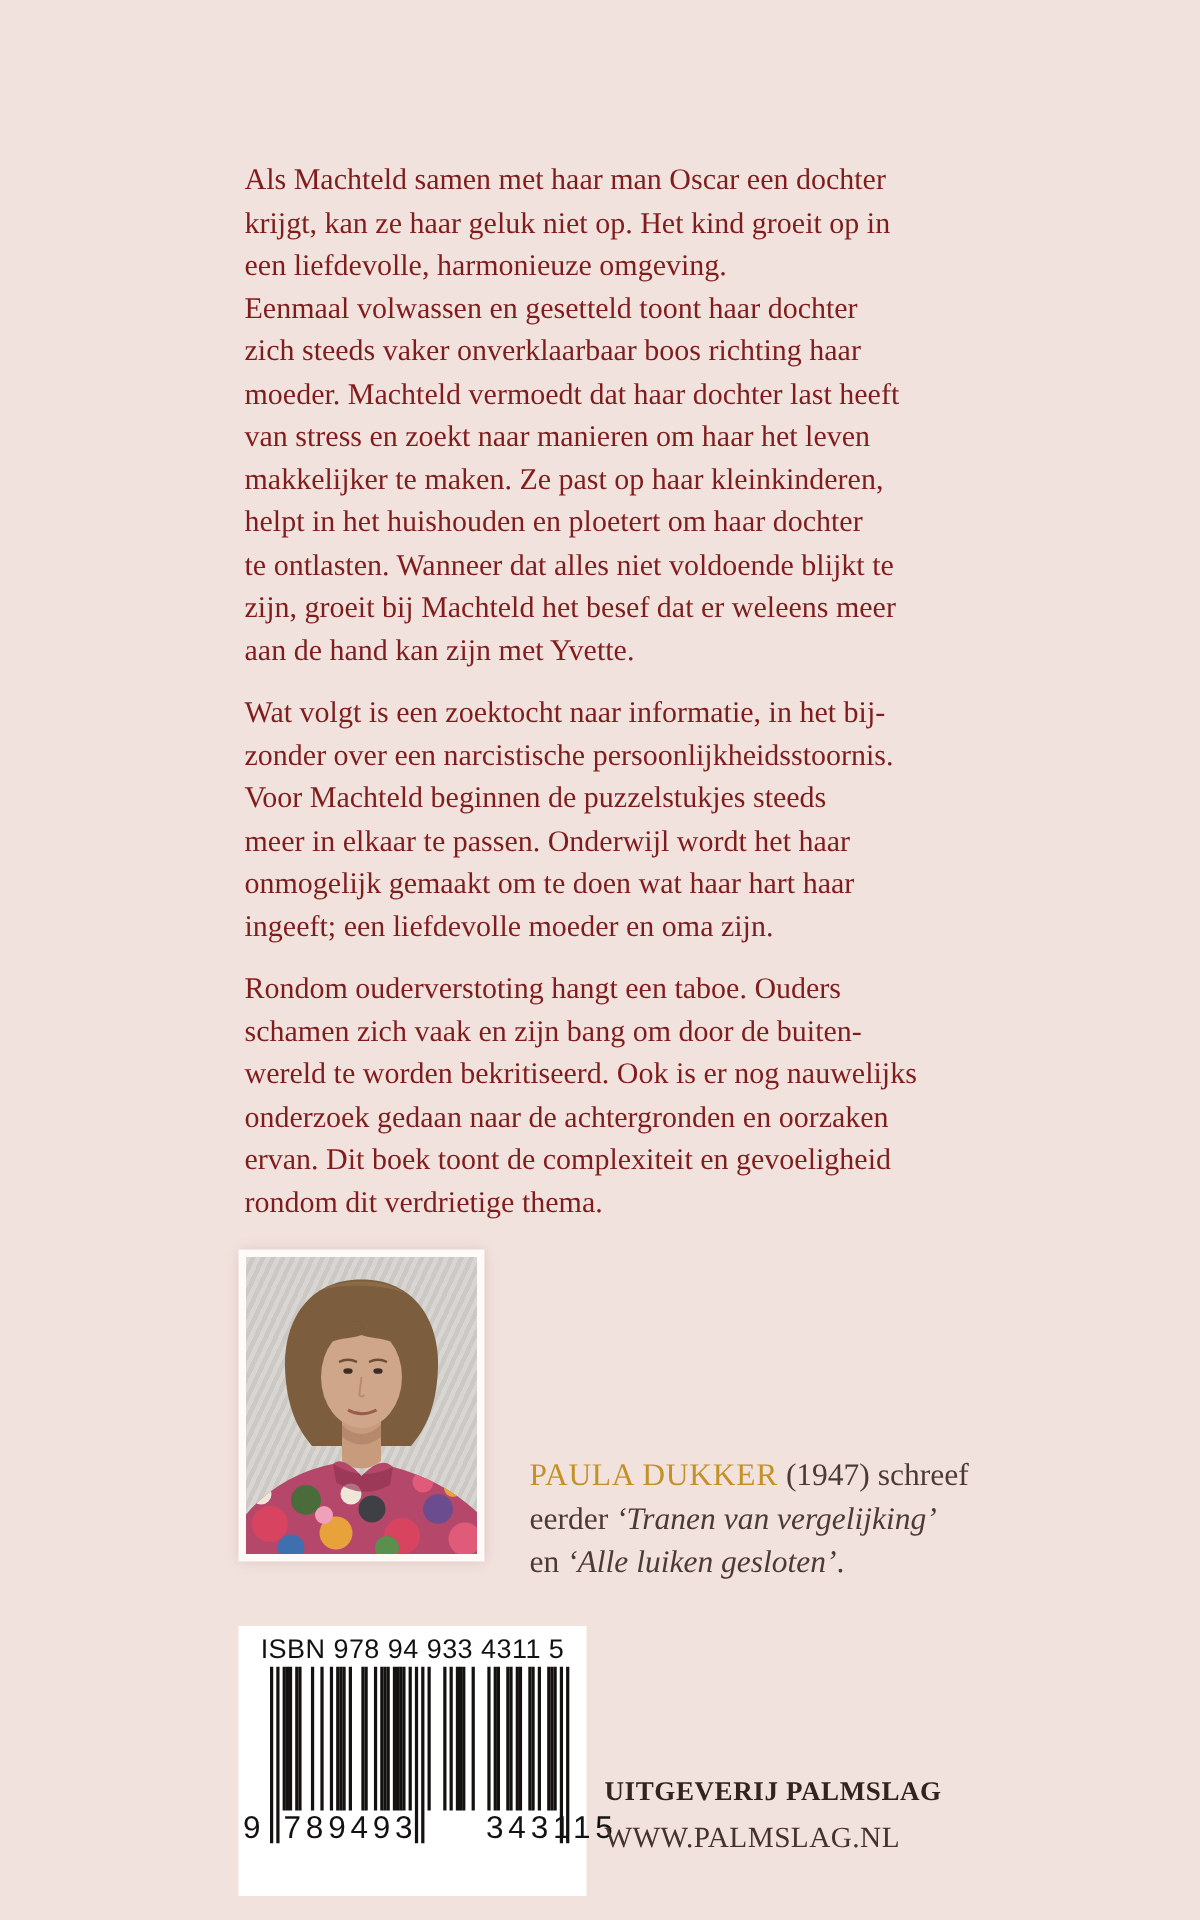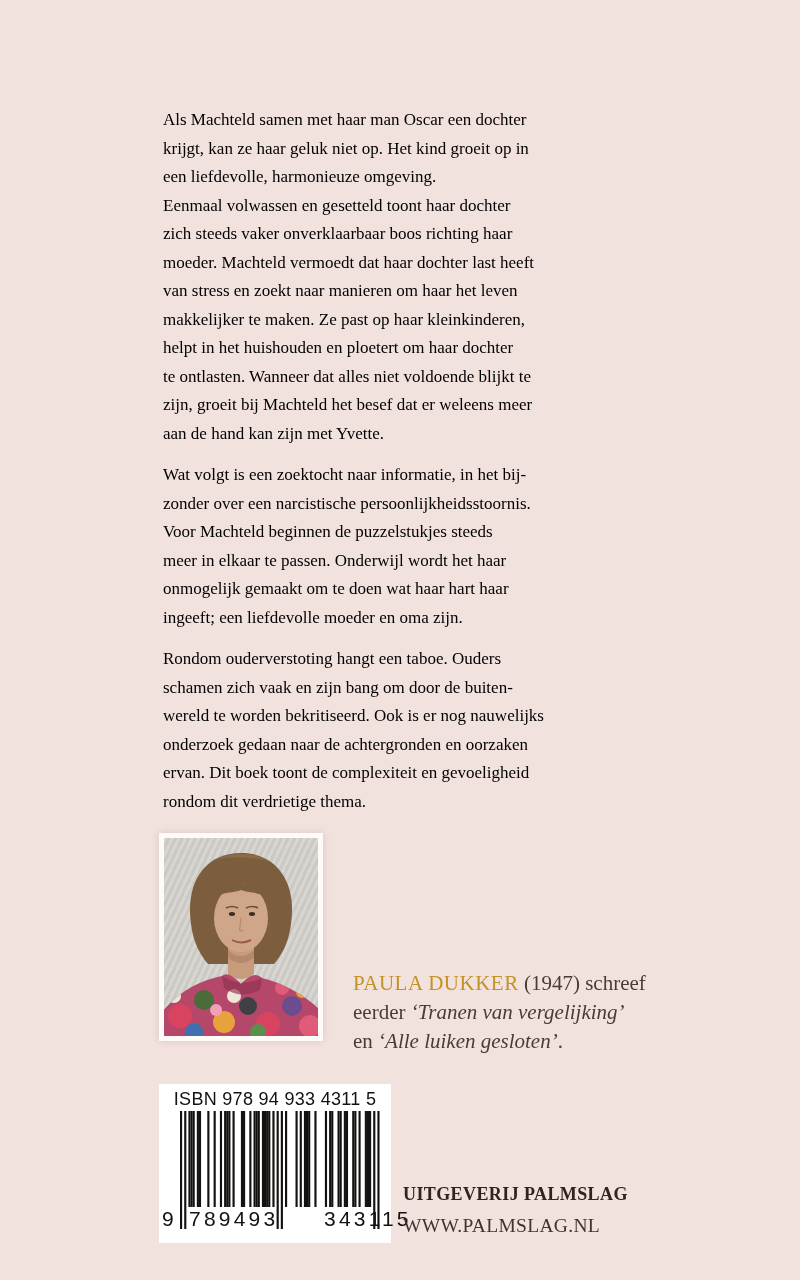--- a/index.html
+++ b/index.html
@@ -4,21 +4,21 @@
 <style>
   html,body{margin:0;padding:0;background:#e9d8d4;}
   .page{
     position:relative; width:800px; height:1280px; overflow:hidden;
     background:#f2e2de;
     font-family:"Liberation Serif", serif;
   }
   
   .synopsis{
     position:absolute; left:163px; top:106px; width:560px;
-    color:#000000; font-size:17px; line-height:28.5px;
+    color:#7f1d1d; font-size:20px; line-height:28.5px;
   }
   .synopsis p{ margin:0 0 13px 0; white-space:pre-line; }
   
   .photo-frame{
     position:absolute; left:159px; top:833px; width:154px; height:198px;
     background:#fdfaf8; padding:5px;
     box-shadow:0 0 8px rgba(120,80,70,0.18);
   }
   .photo{
     position:relative; width:154px; height:198px; overflow:hidden;
@@ -27,21 +27,21 @@
   .photo svg{ position:absolute; left:0; top:0; }
   
   .author-block{
     position:absolute; left:353px; top:969px; width:330px;
     color:#4e3a34; font-size:21px; line-height:29px;
   }
   .gold{ color:#c39227; letter-spacing:0.5px; }
   .it{ font-style:italic; }
   
   .barcode-box{
-    position:absolute; left:159px; top:1084px; width:232px; height:159px;
+    position:absolute; left:159px; top:1084px; width:232px; height:180px;
     background:#ffffff;
     font-family:"Liberation Sans", sans-serif; color:#141210;
   }
   .isbn-label{
     position:absolute; left:0; right:0; top:5px; text-align:center;
     font-size:18px; letter-spacing:0.3px; white-space:nowrap;
   }
   .bars{ position:absolute; left:21px; top:27px; }
   .bars rect{ fill:#141210; }
   .bc-digit{ position:absolute; top:123px; font-size:21px; }

